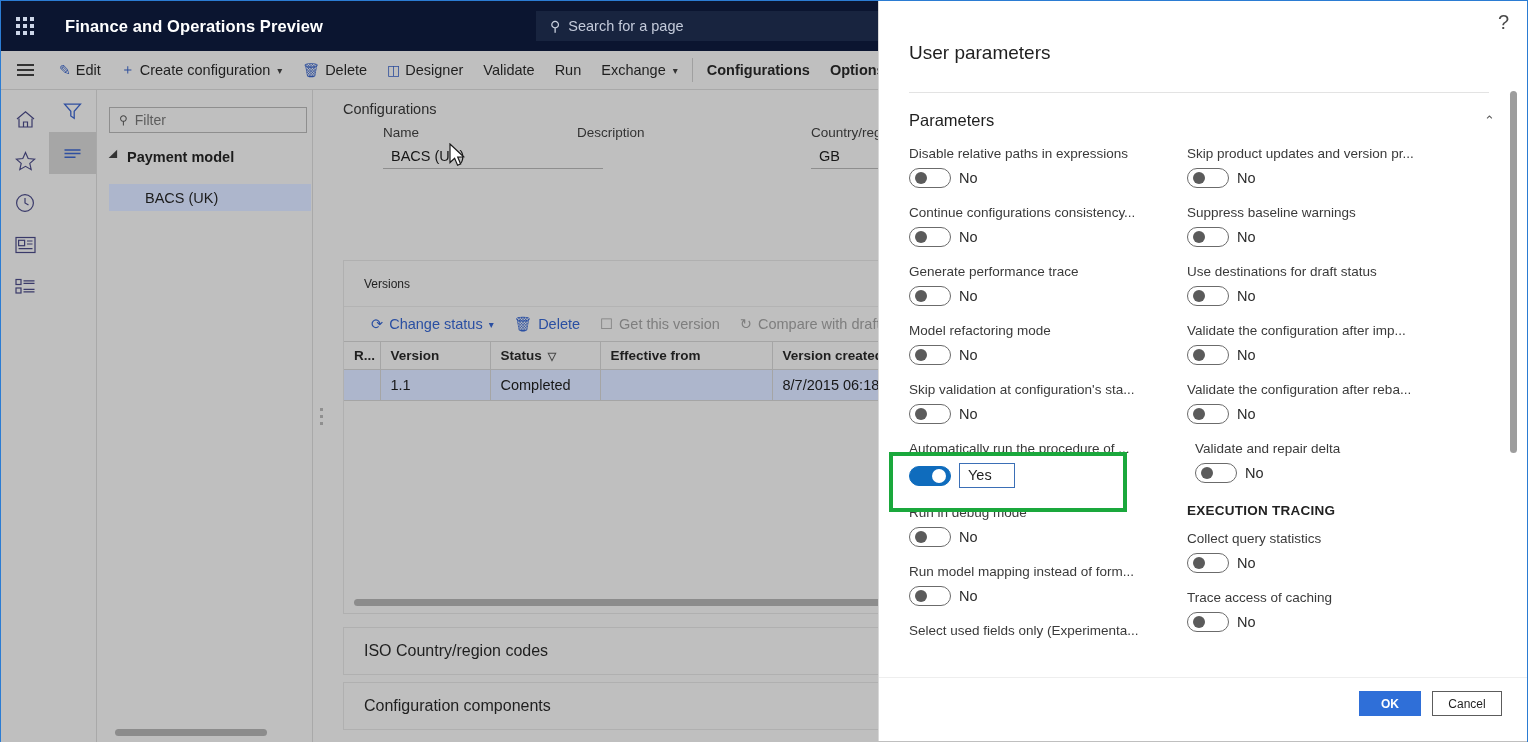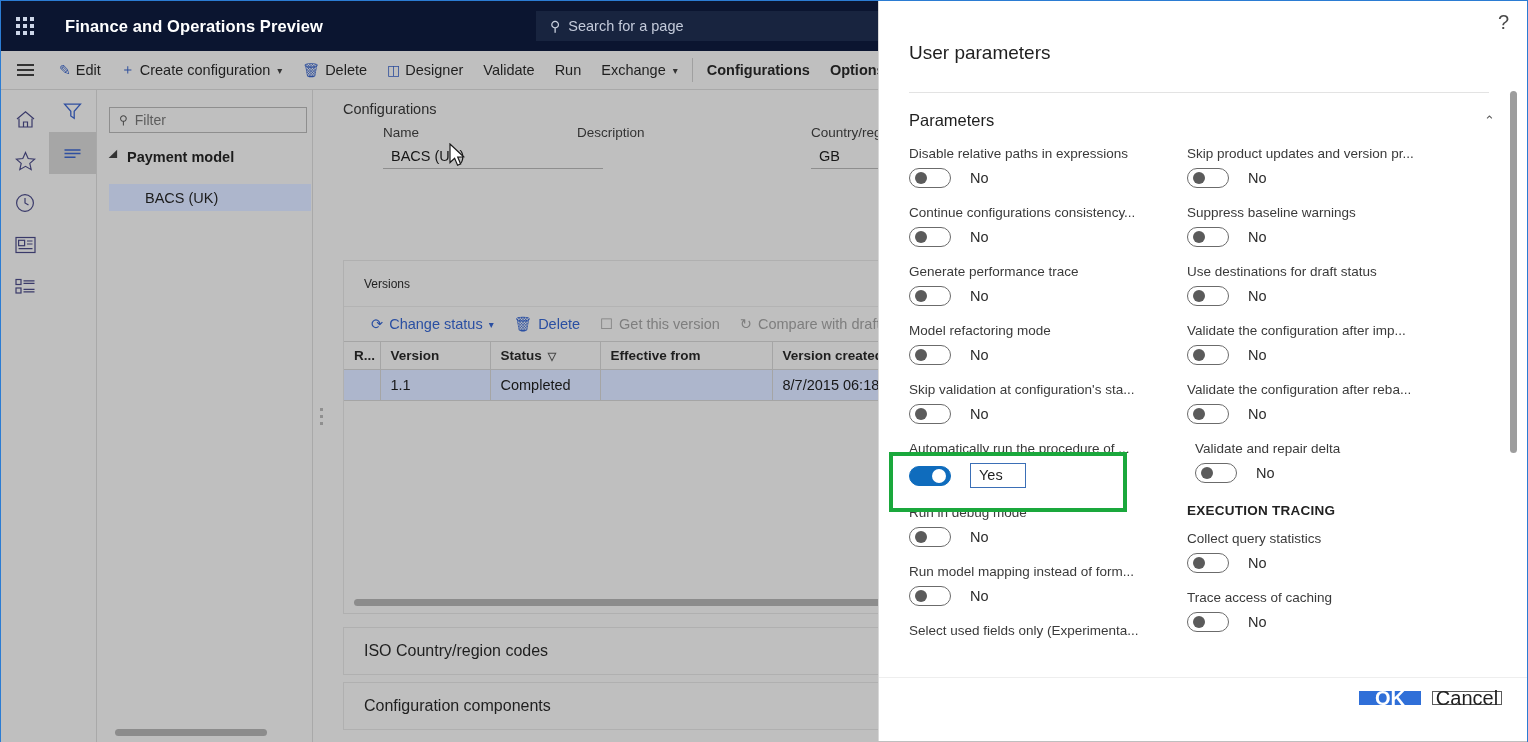--- a/index.html
+++ b/index.html
@@ -224,21 +224,21 @@
   }
   .col { position: absolute; top: 0; width: 278px; }
   .col.left { left: 0; }
   .col.right { left: 278px; }
 
   .param { margin-bottom: 17px; position: relative; }
   .param .plab {
     font-size: 13.5px; color: #3a3a3a; display: block; margin-bottom: 7px;
     white-space: nowrap; overflow: hidden;
   }
-  .ptoggle-row { display: flex; align-items: center; gap: 19px; }
+  .ptoggle-row { display: flex; align-items: center; gap: 8px; }
   .tgl {
     width: 42px; height: 20px; border-radius: 11px; border: 1px solid #6b6b6b;
     background: #ffffff; position: relative; cursor: pointer; flex: none;
   }
   .tgl .knob {
     position: absolute; width: 12px; height: 12px; border-radius: 50%;
     background: #5b5b5b; top: 3px; left: 5px;
   }
   .tgl.on { background: #0f6cbd; border-color: #0f6cbd; }
   .tgl.on .knob { background: #ffffff; left: auto; right: 4px; width: 14px; height: 14px; top: 2px; }
@@ -260,22 +260,22 @@
   .dlg-vscroll {
     position: absolute; right: 10px; top: 90px; width: 7px; height: 362px;
     background: #9d9d9d; border-radius: 4px;
   }
 
   .dlg-footer {
     position: absolute; left: 0; bottom: 0; width: 648px; height: 64px;
     background: #ffffff; border-top: 1px solid #eeeeee;
   }
   .btn {
-    position: absolute; top: 13px; height: 14px;
-    font-size: 20px; cursor: pointer;
+    position: absolute; top: 13px; height: 25px;
+    font-size: 12px; cursor: pointer;
     display: flex; align-items: center; justify-content: center;
   }
   .btn.primary {
     right: 106px; width: 62px; background: #2f6fd8; color: #ffffff;
     font-weight: bold; border: 1px solid #2f6fd8;
   }
   .btn.secondary {
     right: 25px; width: 70px; background: #ffffff; color: #1f1f1f;
     border: 1px solid #5c5c5c;
   }

